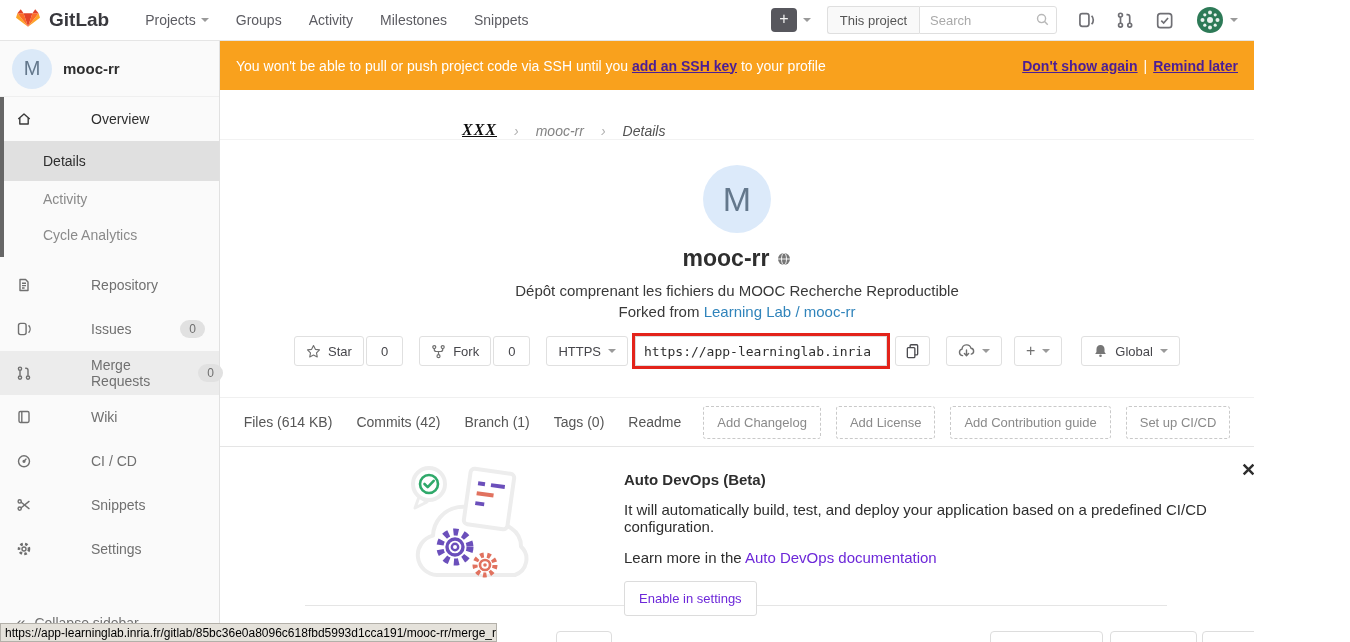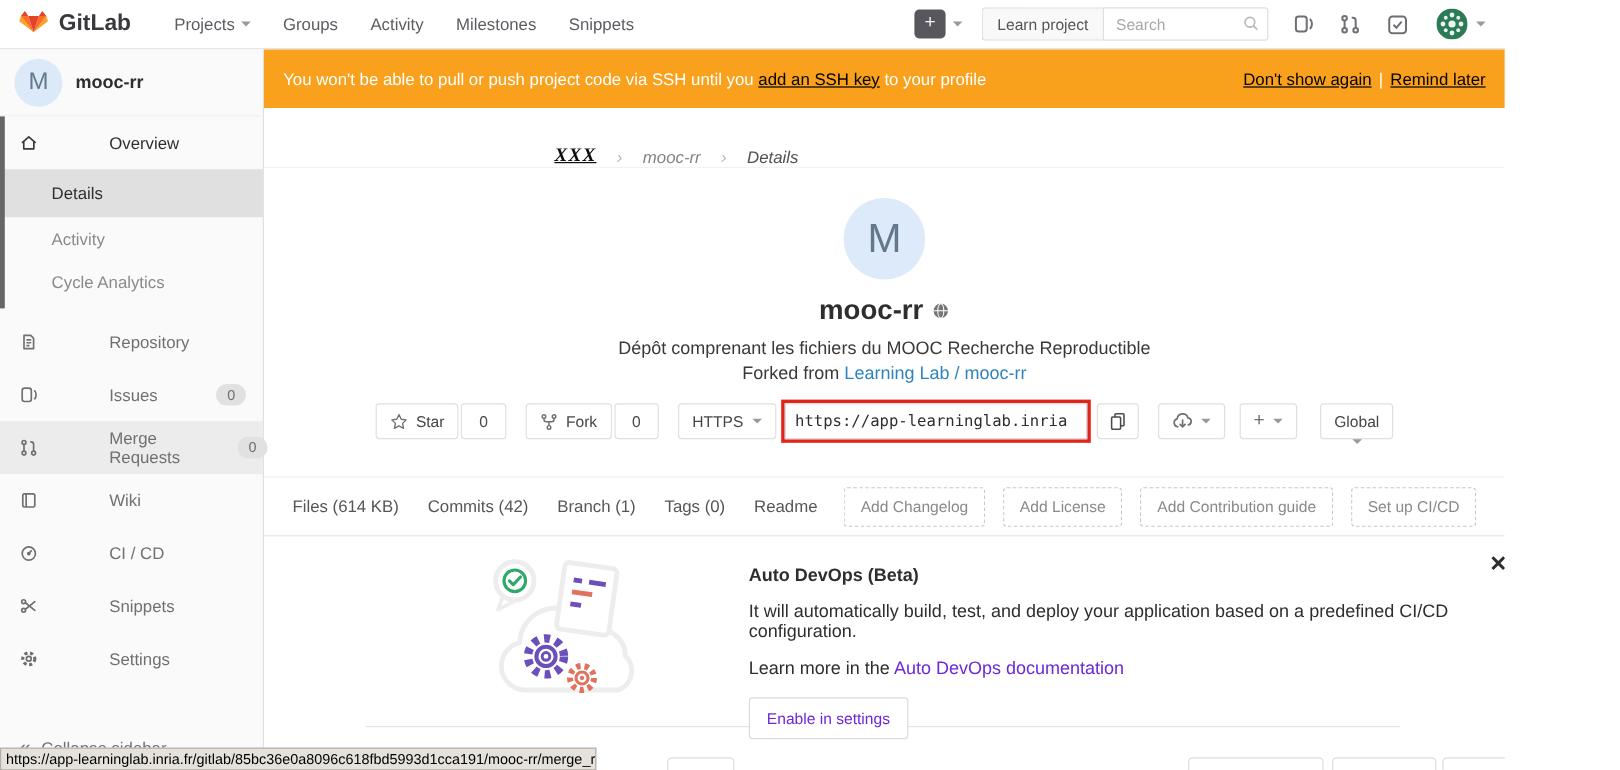--- a/index.html
+++ b/index.html
@@ -26,21 +26,21 @@
   .search-box input { width:100%; height:100%; border:1px solid #dfdfdf; border-radius:0 3px 3px 0;
                       padding:0 26px 0 10px; font-size:13px; color:#333; font-family:inherit; }
   .search-box input::placeholder { color:#a9a9a9; }
   .search-icon { position:absolute; right:7px; top:6px; }
   .header-icons { display:flex; align-items:center; gap:21px; color:#6f6f74; }
   .user-wrap { display:flex; align-items:center; gap:7px; margin-left:3px; }
 
   
   .banner { position:absolute; left:220px; top:41px; right:0; height:49px; background:#f9a11d; color:#fff;
             display:flex; align-items:center; padding:0 16px; font-size:14px; z-index:4; }
-  .banner a { color:#000000; font-weight:normal; text-decoration:underline; }
+  .banner a { color:#4c1d95; font-weight:bold; text-decoration:underline; }
   .banner-links { margin-left:auto; white-space:nowrap; }
   .banner-sep { font-weight:normal; margin:0 6px; }
 
   
   .sidebar { position:absolute; left:0; top:41px; width:220px; bottom:0; background:#fafafa;
              border-right:1px solid #e1e1e1; z-index:3; }
   .sb-project { height:56px; display:flex; align-items:center; padding:0 12px; border-bottom:1px solid #efefef; }
   .sb-avatar { width:40px; height:40px; border-radius:50%; background:#dbe9f8; color:#64788c;
                display:flex; align-items:center; justify-content:center; font-size:20px; }
   .sb-name { margin-left:11px; font-size:15px; font-weight:600; color:#2e2e2e; }
@@ -74,21 +74,21 @@
   .proj-title { margin-top:12px; font-size:23px; font-weight:600; color:#2e2e2e; display:flex; align-items:center; gap:8px; }
   .proj-desc { margin-top:10px; font-size:15px; color:#393939; }
   .proj-fork { margin-top:4px; font-size:15px; color:#393939; }
   .proj-fork a { color:#3084bb; text-decoration:none; }
 
   .actions-row { margin-top:13px; display:flex; justify-content:center; align-items:center; }
   .btn { height:30px; display:inline-flex; align-items:center; gap:7px; padding:0 11px; background:#fff;
          border:1px solid #e0e0e0; border-radius:3px; font-size:13px; color:#46464b; cursor:pointer; }
   .count-box { height:30px; display:inline-flex; align-items:center; padding:0 14px; margin-left:2px;
                border:1px solid #e0e0e0; border-radius:3px; font-size:13px; color:#46464b; }
-  .gap16 { margin-left:16px; } .gap12 { margin-left:12px; } .gap19 { margin-left:19px;flex-direction:column; }
+  .gap16 { margin-left:16px; } .gap12 { margin-left:12px; } .gap19 { margin-left:19px; }
   .url-wrap { border:3px solid #e3231a; margin-left:4px; display:flex; }
   .url-wrap input { width:252px; height:30px; border:1px solid #dcdcdc; padding:0 8px;
                     font-family:"DejaVu Sans Mono",monospace; font-size:13px; color:#2e2e2e; }
   .copy-btn { margin-left:5px; padding:0 9px; }
 
   .stats-row { margin-top:28px; height:50px; border-top:1px solid #f0f0f0; border-bottom:1px solid #e5e5e5;
                display:flex; align-items:center; justify-content:center; gap:22px; }
   .stats-links { display:flex; gap:24px; }
   .stats-links a { font-size:14px; color:#565656; text-decoration:none; }
   .stats-btns { display:flex; gap:15px; }
@@ -145,21 +145,21 @@
       <a href="#">Activity</a>
       <a href="#">Milestones</a>
       <a href="#">Snippets</a>
     </nav>
     <div class="header-spacer"></div>
     <div class="plus-wrap">
       <span class="plus-btn">+</span>
       <span class="caret"></span>
     </div>
     <div class="search-group">
-      <span class="search-scope">Learn project</span>
+      <span class="search-scope">This project</span>
       <span class="search-box">
         <input type="text" placeholder="Search" style="">
         <span class="search-icon">
           <svg width="15" height="15" viewBox="0 0 16 16" fill="none" stroke="#b8b8b8" stroke-width="1.5">
             <circle cx="7" cy="7" r="4.3"></circle>
               <line x1="10.2" y1="10.2" x2="13.6" y2="13.6"></line>
           </svg>
         </span>
       </span>
     </div>

